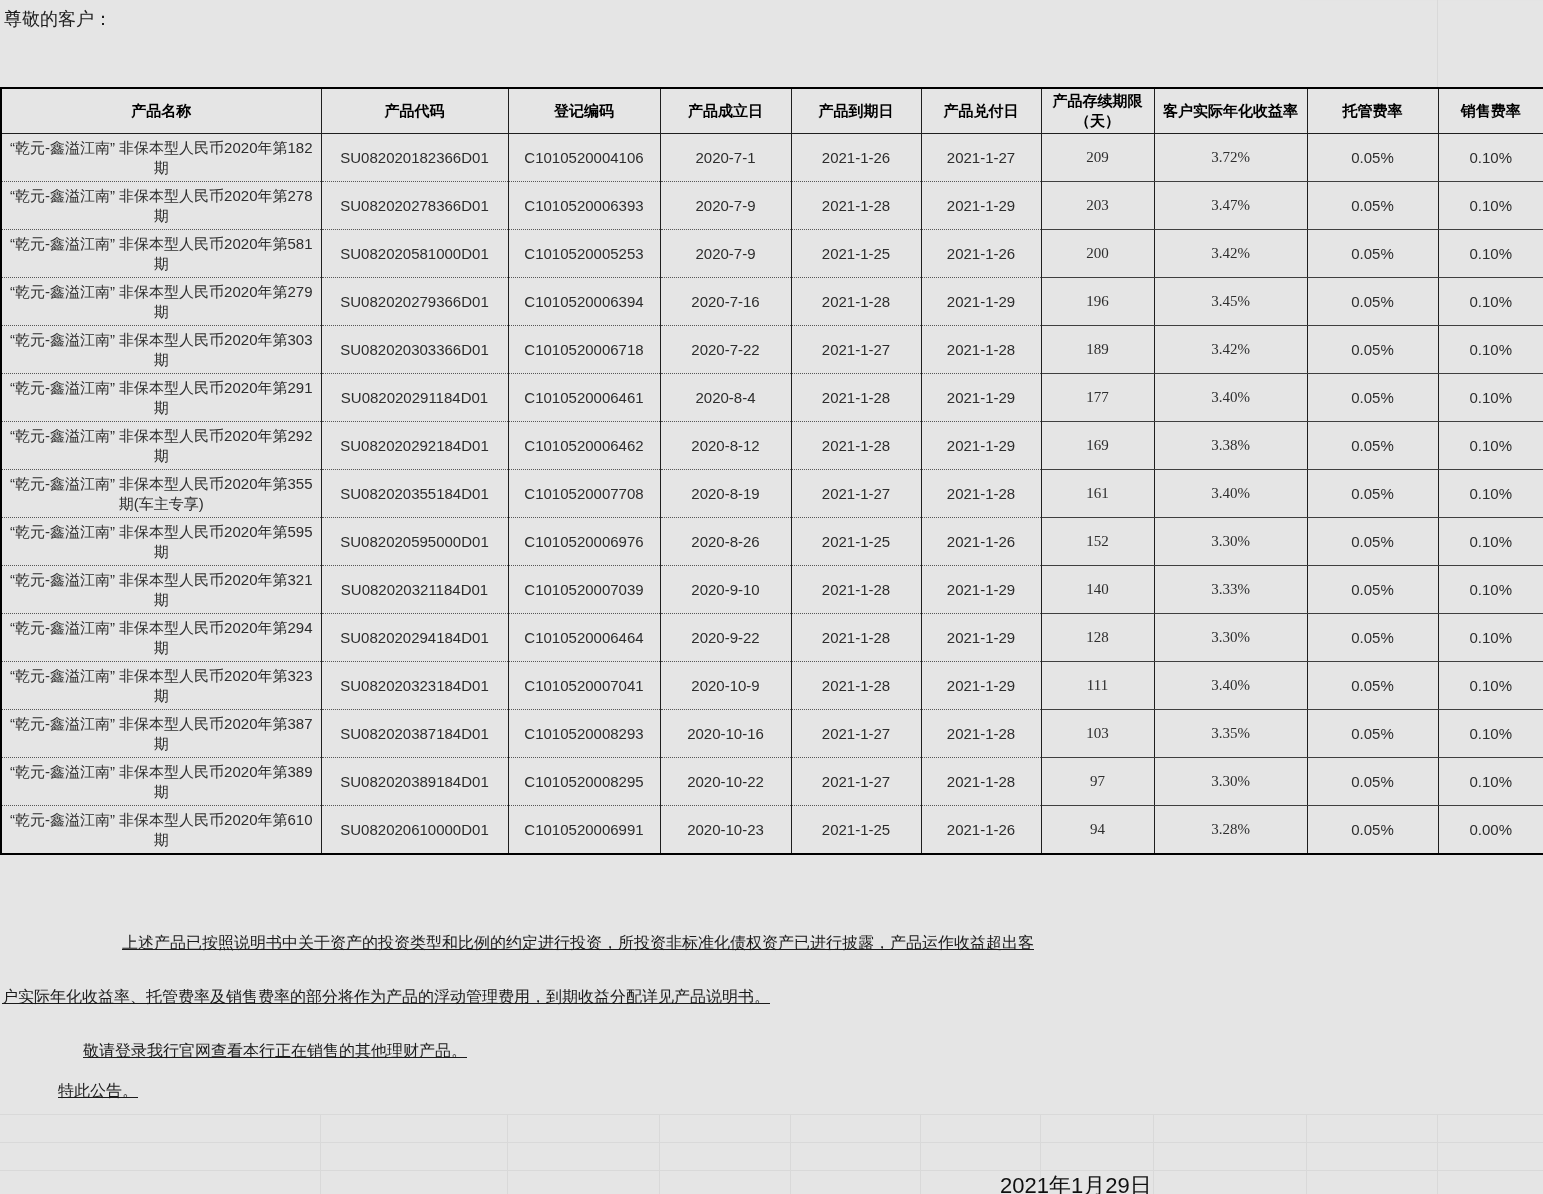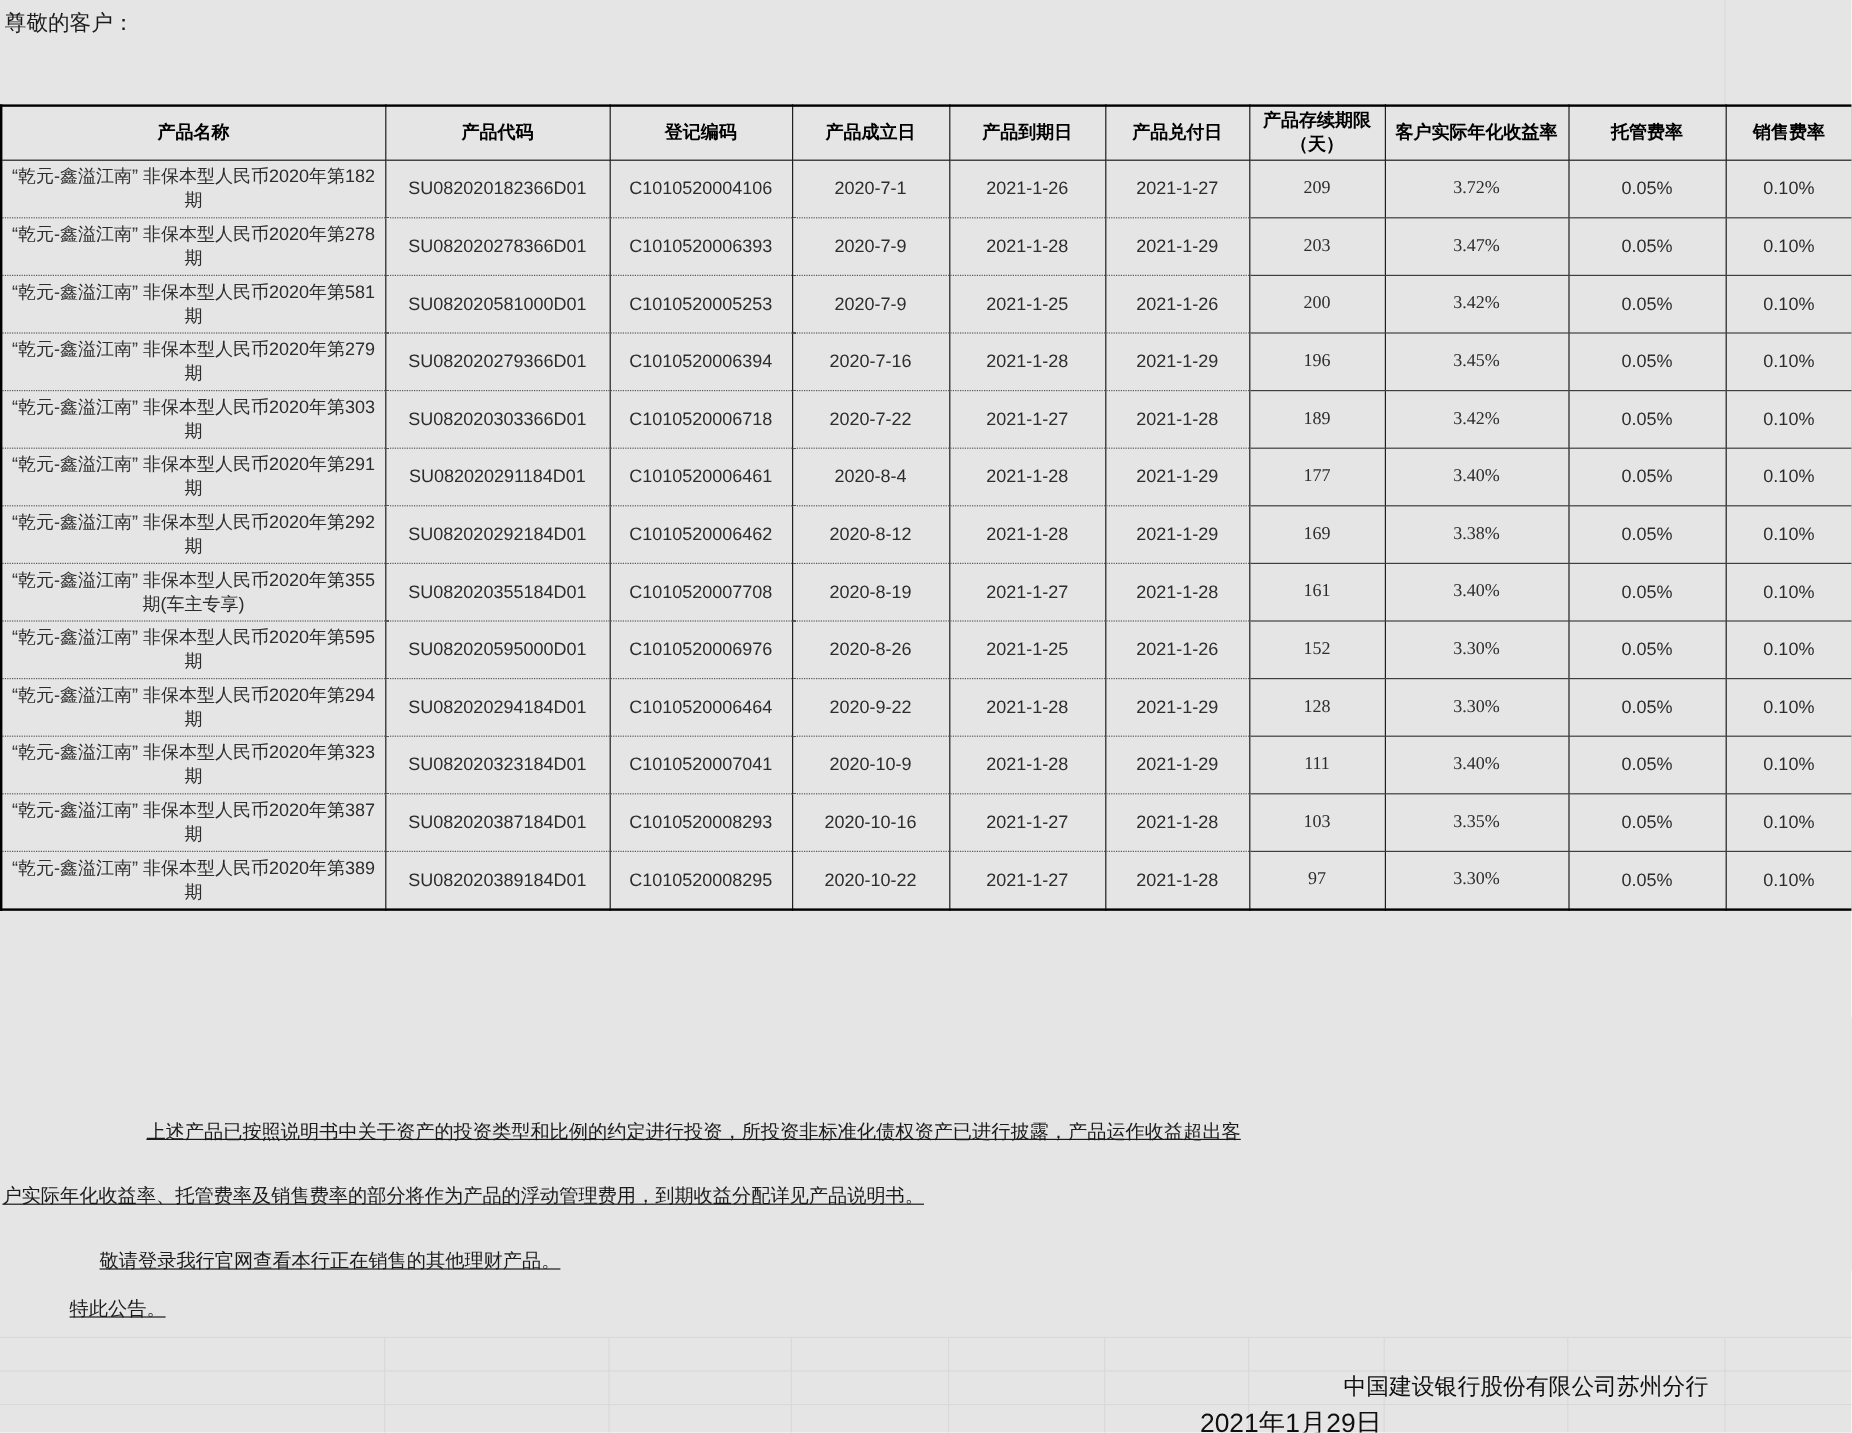--- a/index.html
+++ b/index.html
@@ -184,20 +184,32 @@
           <td class="dot">C1010520006976</td>
           <td class="dot">2020-8-26</td>
           <td class="dot">2021-1-25</td>
           <td class="dot">2021-1-26</td>
           <td class="sol serif">152</td>
           <td class="sol serif">3.30%</td>
           <td class="sol">0.05%</td>
           <td class="sol">0.10%</td>
         </tr>
         <tr>
+          <td class="dot name">“乾元-鑫溢江南” 非保本型人民币2020年第321期</td>
+          <td class="dot">SU082020321184D01</td>
+          <td class="dot">C1010520007039</td>
+          <td class="dot">2020-9-10</td>
+          <td class="dot">2021-1-28</td>
+          <td class="dot">2021-1-29</td>
+          <td class="sol serif">140</td>
+          <td class="sol serif">3.33%</td>
+          <td class="sol">0.05%</td>
+          <td class="sol">0.10%</td>
+        </tr>
+        <tr>
           <td class="dot name">“乾元-鑫溢江南” 非保本型人民币2020年第294期</td>
           <td class="dot">SU082020294184D01</td>
           <td class="dot">C1010520006464</td>
           <td class="dot">2020-9-22</td>
           <td class="dot">2021-1-28</td>
           <td class="dot">2021-1-29</td>
           <td class="sol serif">128</td>
           <td class="sol serif">3.30%</td>
           <td class="sol">0.05%</td>
           <td class="sol">0.10%</td>
@@ -230,20 +242,32 @@
           <td class="dot name">“乾元-鑫溢江南” 非保本型人民币2020年第389期</td>
           <td class="dot">SU082020389184D01</td>
           <td class="dot">C1010520008295</td>
           <td class="dot">2020-10-22</td>
           <td class="dot">2021-1-27</td>
           <td class="dot">2021-1-28</td>
           <td class="sol serif">97</td>
           <td class="sol serif">3.30%</td>
           <td class="sol">0.05%</td>
           <td class="sol">0.10%</td>
+        </tr>
+        <tr>
+          <td class="dot name">“乾元-鑫溢江南” 非保本型人民币2020年第610期</td>
+          <td class="dot">SU082020610000D01</td>
+          <td class="dot">C1010520006991</td>
+          <td class="dot">2020-10-23</td>
+          <td class="dot">2021-1-25</td>
+          <td class="dot">2021-1-26</td>
+          <td class="sol serif">94</td>
+          <td class="sol serif">3.28%</td>
+          <td class="sol">0.05%</td>
+          <td class="sol">0.00%</td>
         </tr>
       </tbody>
   </table>
 
   <div class="note n1">上述产品已按照说明书中关于资产的投资类型和比例的约定进行投资，所投资非标准化债权资产已进行披露，产品运作收益超出客</div>
   <div class="note n2">户实际年化收益率、托管费率及销售费率的部分将作为产品的浮动管理费用，到期收益分配详见产品说明书。</div>
   <div class="note n3">敬请登录我行官网查看本行正在销售的其他理财产品。</div>
   <div class="note n4">特此公告。</div>
 
   <div class="gridline hgrid" style="top:1114px"></div>
@@ -252,16 +276,15 @@
   <div class="gridline vgrid" style="left:320px"></div>
   <div class="gridline vgrid" style="left:507px"></div>
   <div class="gridline vgrid" style="left:659px"></div>
   <div class="gridline vgrid" style="left:790px"></div>
   <div class="gridline vgrid" style="left:920px"></div>
   <div class="gridline vgrid" style="left:1040px"></div>
   <div class="gridline vgrid" style="left:1153px"></div>
   <div class="gridline vgrid" style="left:1306px"></div>
   <div class="gridline vgrid" style="left:1437px"></div>
 
-  <div class="signature">中国建设银行股份有限公司苏州分行</div>
   <div class="ann-date">2021年1月29日</div>
 
 </div>
 
 </body></html>

